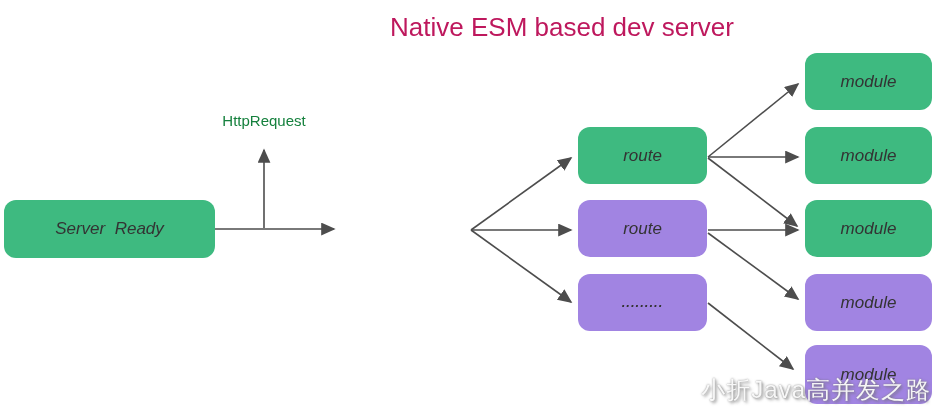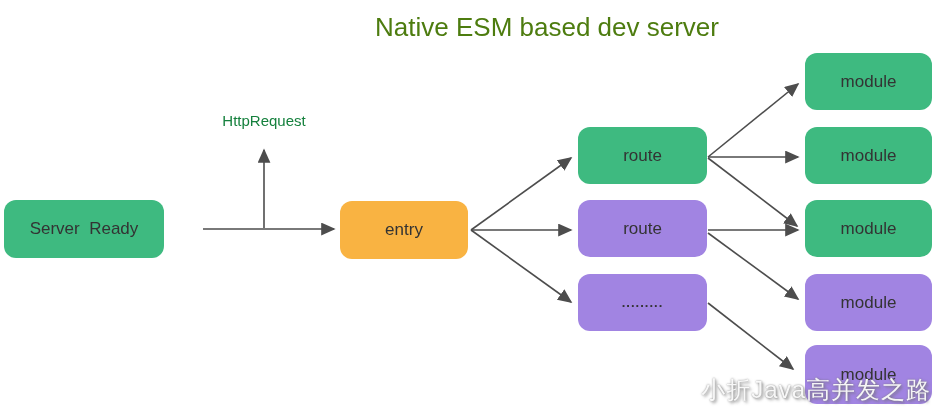--- a/index.html
+++ b/index.html
@@ -7,43 +7,43 @@
     position: relative;
     width: 937px;
     height: 408px;
     background: #ffffff;
     overflow: hidden;
     font-family: "Liberation Sans", sans-serif;
   }
   .diagram-title {
     position: absolute;
     top: 12px;
-    left: 547px;
+    left: 562px;
     transform: translateX(-50%);
     font-size: 26px;
     font-weight: 400;
-    color: #4d7c0f;
+    color: #be185d;
     white-space: nowrap;
     margin: 0;
   }
   .node {
     position: absolute;
     border-radius: 12px;
     display: flex;
     align-items: center;
     justify-content: center;
     font-size: 17px;
     color: #333333;
   }
-  .node .lbl { white-space: pre; }
+  .node .lbl { white-space: pre; font-style: italic; }
   .green  { background: #3eba80; }
   .purple { background: #a184e2; }
   .orange { background: #f9b342; }
 
-  #n-server-ready { left: 4px;   top: 200px; width: 160px; height: 58px; text-align: right; }
+  #n-server-ready { left: 4px;   top: 200px; width: 211px; height: 58px; text-align: right; }
   #n-entry        { left: 340px; top: 201px; width: 128px; height: 58px; }
   #n-route-green  { left: 578px; top: 127px; width: 129px; height: 57px; }
   #n-route-purple { left: 578px; top: 200px; width: 129px; height: 57px; }
   #n-dots         { left: 578px; top: 274px; width: 129px; height: 57px;
                     font-size: 13px; font-weight: bold; letter-spacing: 1px; }
   #n-module-1 { left: 805px; top: 53px;  width: 127px; height: 57px; }
   #n-module-2 { left: 805px; top: 127px; width: 127px; height: 57px; }
   #n-module-3 { left: 805px; top: 200px; width: 127px; height: 57px; }
   #n-module-4 { left: 805px; top: 274px; width: 127px; height: 57px; }
   #n-module-5 { left: 805px; top: 345px; width: 127px; height: 59px; }
@@ -101,23 +101,20 @@
       <line x1="708" y1="303" x2="793" y2="369" marker-end="url(#ah)"></line>
     </g>
   </svg>
 
   <div class="edge-label">HttpRequest</div>
 
   <div class="node green" id="n-server-ready">
     <span class="lbl">Server  Ready</span>
   </div>
 
-  <div class="node orange" id="n-entry">
-    <span class="lbl">entry</span>
-  </div>
 
   <div class="node green" id="n-route-green">
     <span class="lbl">route</span>
   </div>
 
   <div class="node purple" id="n-route-purple">
     <span class="lbl">route</span>
   </div>
 
   <div class="node purple" id="n-dots">

